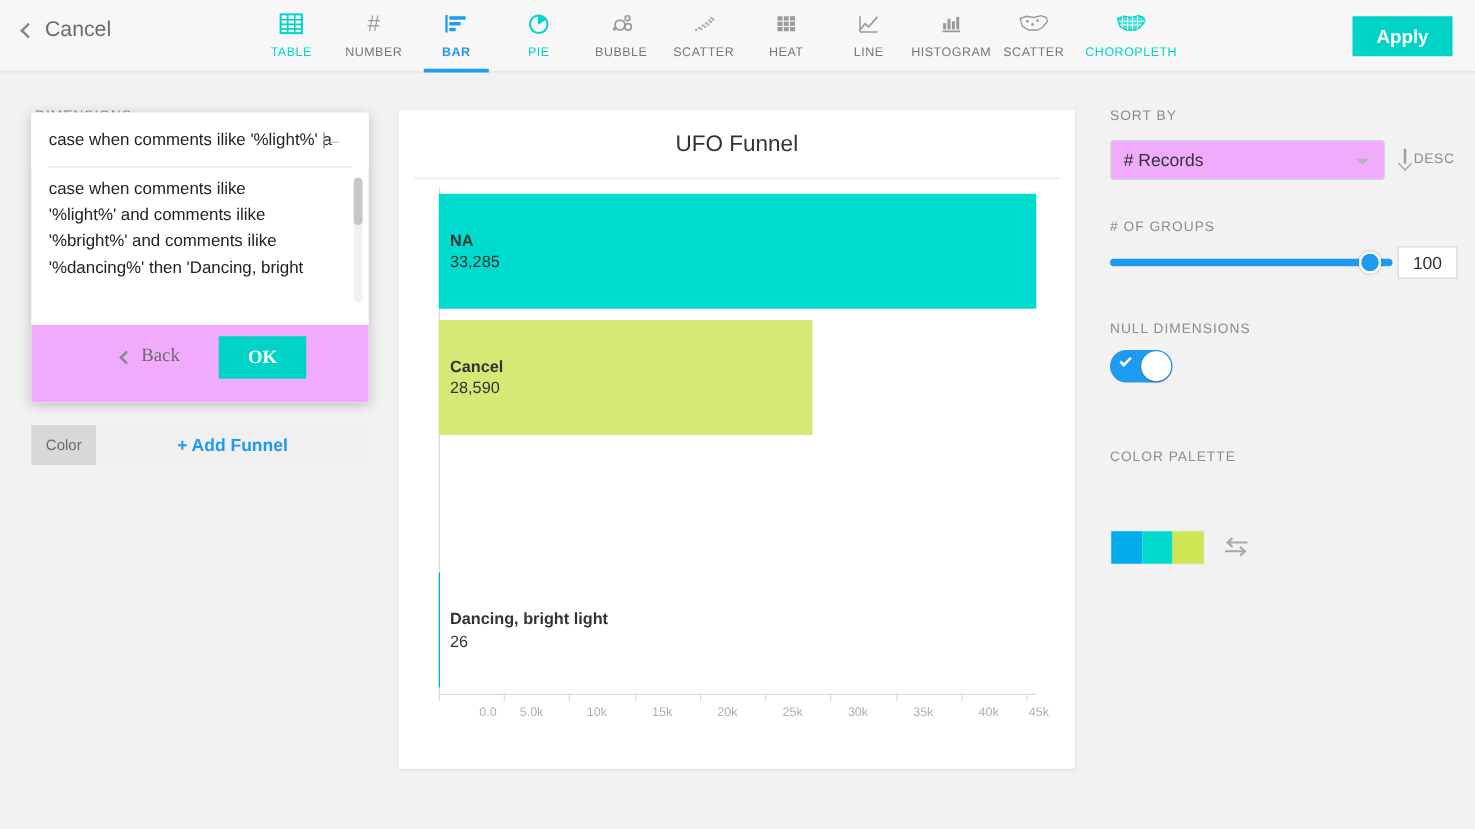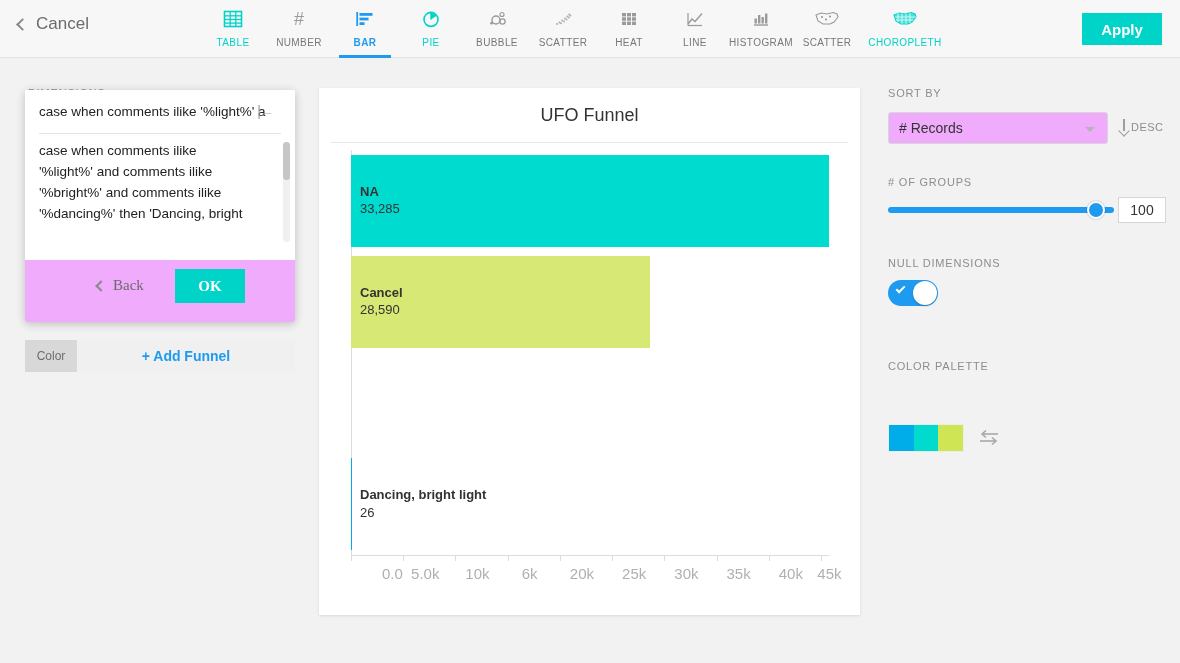--- a/index.html
+++ b/index.html
@@ -176,21 +176,21 @@
 
   .xaxis { position: absolute; left: 32px; top: 467px; width: 478px; height: 40px; }
   .xaxis-line {
     position: absolute; left: 0; top: 0; width: 478px; height: 1px; background: #dcdcdc;
   }
   .tick { position: absolute; top: 0; }
   .tick i { position:absolute; left: 0; top: 0; width: 1px; height: 6px; background: #dcdcdc; }
   .tick span {
     position:absolute; top: 10px; left: 0;
     transform: translateX(-50%);
-    font-size: 15px; color: #b0b0b0; white-space: nowrap; padding-left: 44px;
+    font-size: 10px; color: #b0b0b0; white-space: nowrap; padding-left: 44px;
   }
 
   
   .right-panel { position: absolute; left: 875px; top: 58px; width: 305px; height: 605px; }
   #sortby-label { position: absolute; left: 13px; top: 29px; }
   .select {
     position: absolute; left: 13px; top: 54px;
     width: 220px; height: 32px;
     background: #f0abfc; border: 1px solid #d6d6d6; border-radius: 3px;
     display: flex; align-items: center;
@@ -514,21 +514,21 @@
       <div class="tick" style="left: 52.2336px;">
         <i></i>
         <span>5.0k</span>
       </div>
       <div class="tick" style="left: 104.467px;">
         <i></i>
         <span>10k</span>
       </div>
       <div class="tick" style="left: 156.701px;">
         <i></i>
-        <span>6k</span>
+        <span>15k</span>
       </div>
       <div class="tick" style="left: 208.934px;">
         <i></i>
         <span>20k</span>
       </div>
       <div class="tick" style="left: 261.168px;">
         <i></i>
         <span>25k</span>
       </div>
       <div class="tick" style="left: 313.402px;">

